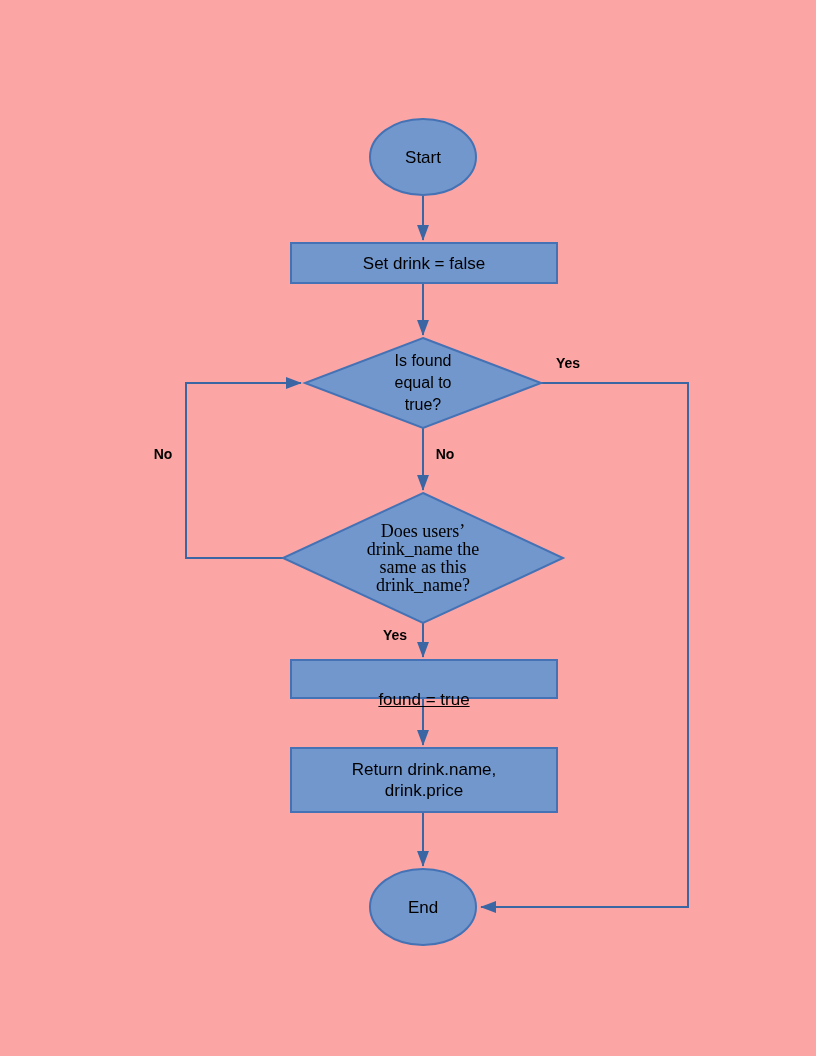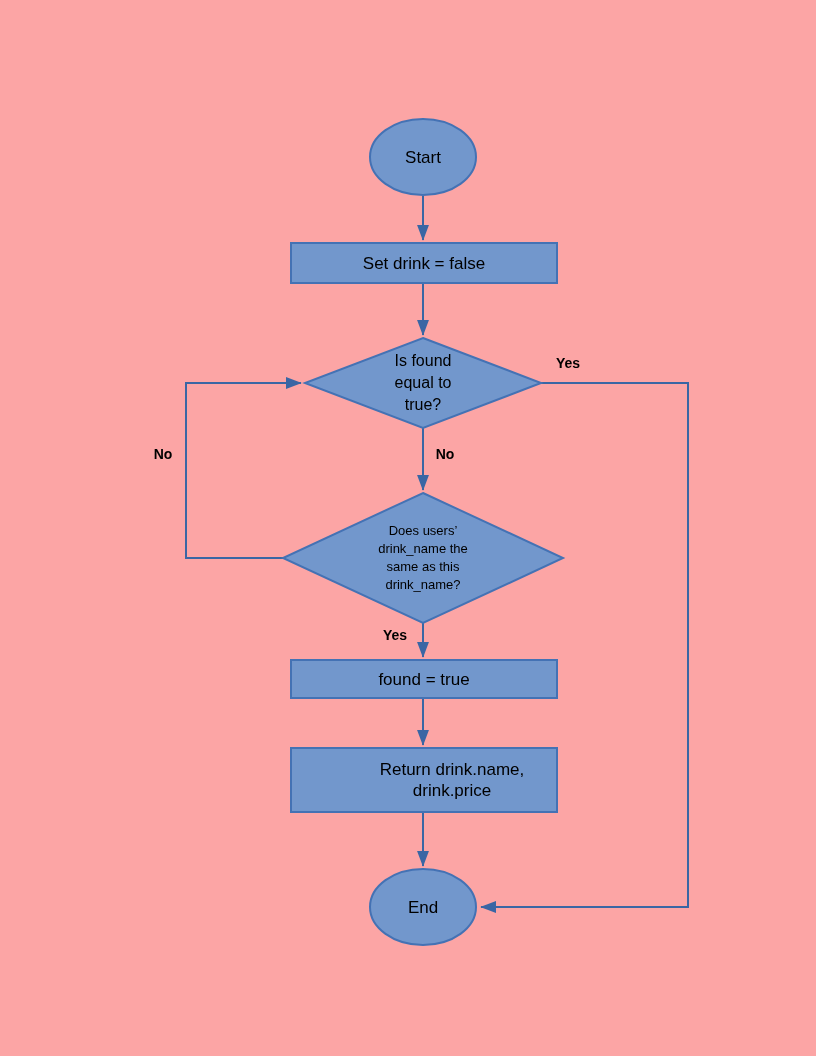--- a/index.html
+++ b/index.html
@@ -32,21 +32,21 @@
     display: flex;
     align-items: center;
     justify-content: center;
     text-align: center;
     color: var(--text, #000000);
     white-space: pre-line;
     pointer-events: none;
   }
   .fs-node  { font-size: 17px; line-height: 21px; }
   .fs-dec1  { font-size: 16px; line-height: 22px; }
-  .fs-dec2  { font-size: 13px; line-height: 18px; }
+  .fs-dec2  { font-size: 18px; line-height: 18px; font-family: Liberation Serif, serif; }
   .edge-label {
     position: absolute;
     font-size: 14px;
     font-weight: 700;
     color: var(--label-text, #000000);
     text-align: center;
     pointer-events: none;
   }
 </style>
 </head>
@@ -85,23 +85,23 @@
 
   <div class="node-label fs-dec1" style="left:353px; top:338px; width:140px; height:90px;">Is found
 equal to
 true?</div>
 
   <div class="node-label fs-dec2" style="left:343px; top:493px; width:160px; height:130px;">Does users’
 drink_name the
 same as this
 drink_name?</div>
 
-  <div class="node-label fs-node" style="left:291px; top:660px; width:266px; height:38px;">found = true</div>
+  <div class="node-label fs-node" style="left:291px; top:680px; width:266px; height:38px;text-decoration:underline;">found = true</div>
 
-  <div class="node-label fs-node" style="left:291px; top:748px; width:266px; height:64px;padding-left:28px;">Return drink.name,
+  <div class="node-label fs-node" style="left:291px; top:748px; width:266px; height:64px;">Return drink.name,
 drink.price</div>
 
   <div class="node-label fs-node" style="left:370px; top:869px; width:106px; height:76px;text-align:center;">End</div>
 
   <div class="edge-label" style="left:550px; top:355px; width:36px;">Yes</div>
 
   <div class="edge-label" style="left:432px; top:446px; width:26px;">No</div>
 
   <div class="edge-label" style="left:150px; top:446px; width:26px;">No</div>
 

